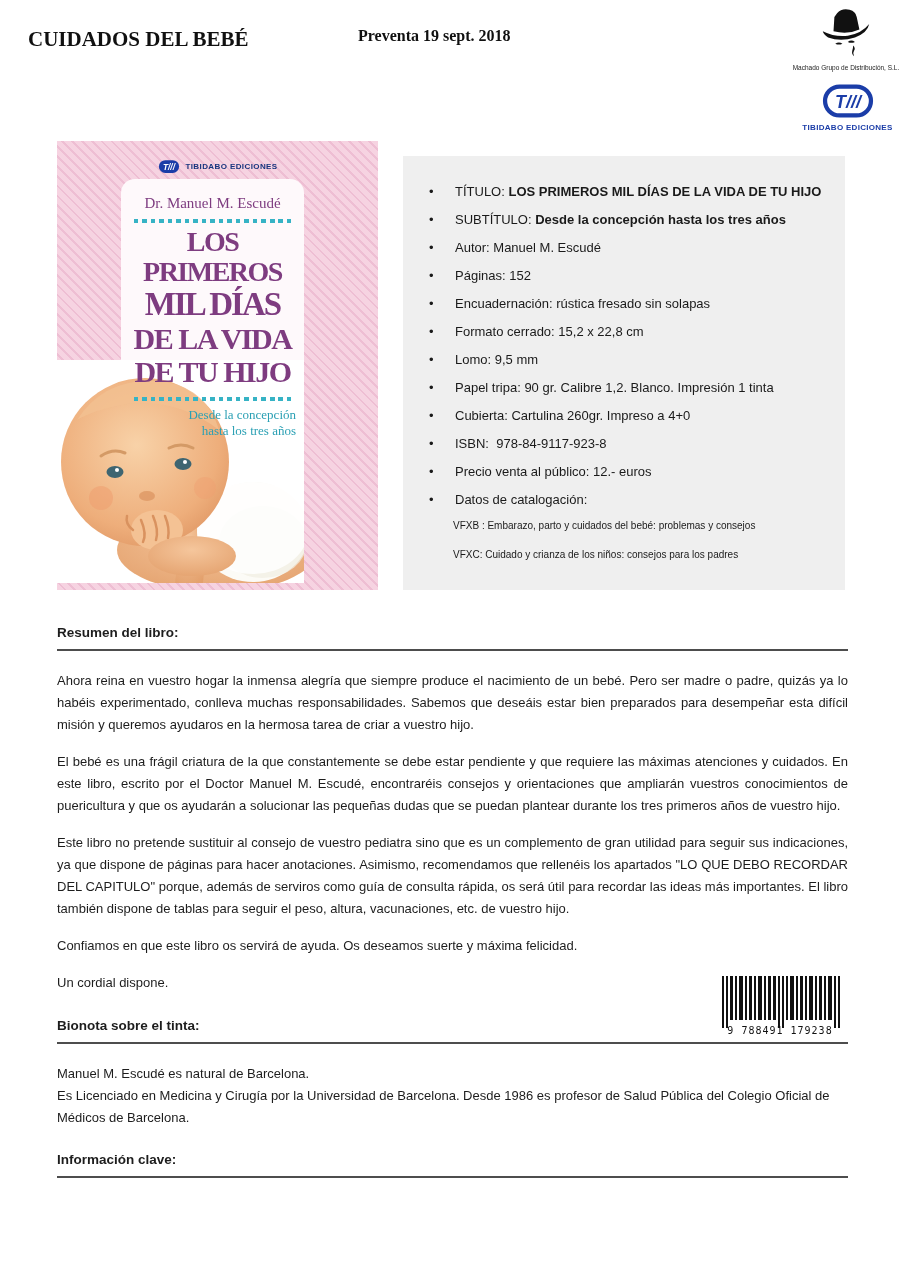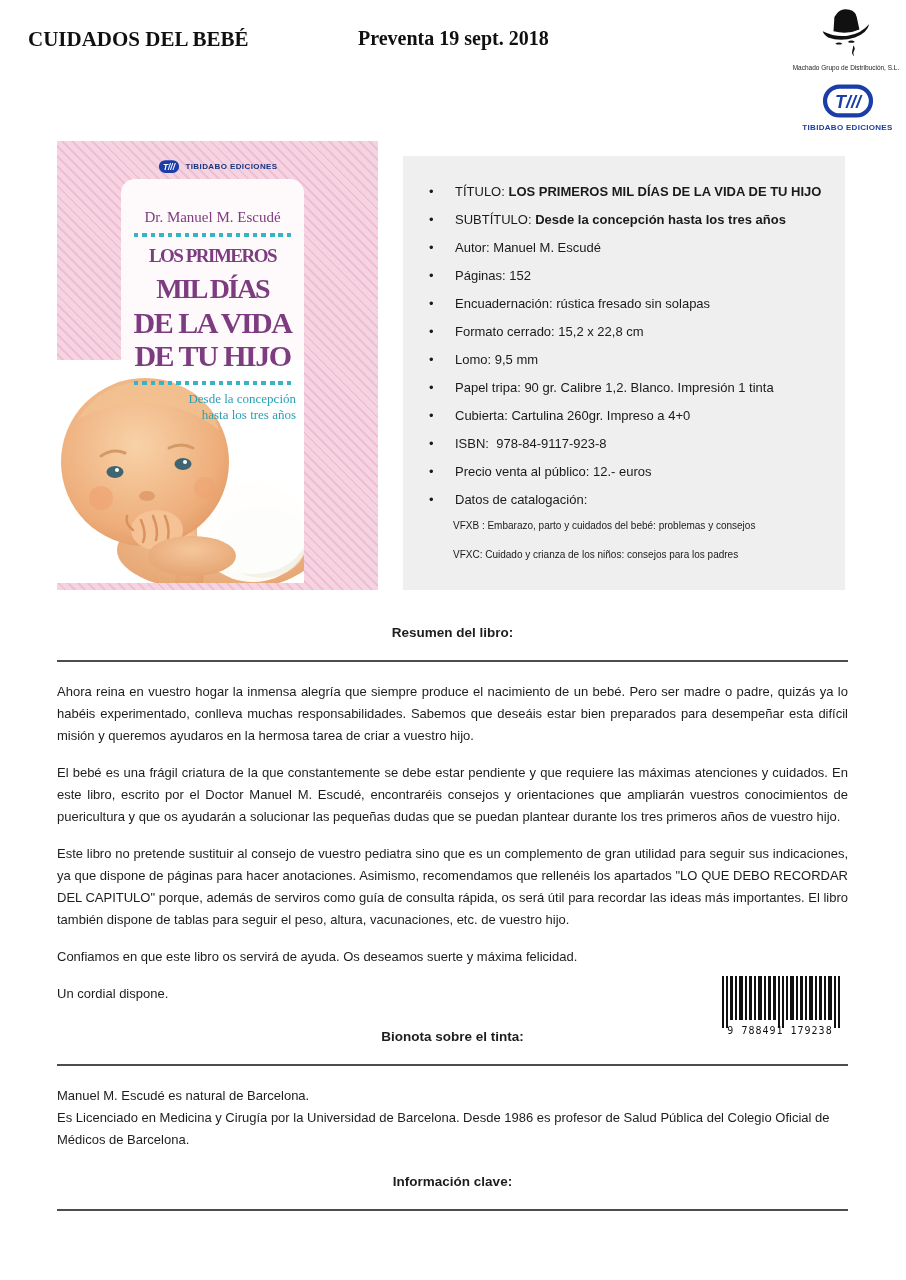--- a/index.html
+++ b/index.html
@@ -3,65 +3,65 @@
 <meta charset="utf-8">
 <style>
   html,body{margin:0;padding:0;background:#ffffff;}
   body{width:906px;height:1280px;position:relative;overflow:hidden;
        font-family:"Liberation Sans",sans-serif;color:#1f1f1f;}
 
   
   .doc-title{position:absolute;left:28px;top:27px;font-family:"Liberation Serif",serif;
              font-weight:bold;font-size:21px;color:#101010;}
   .doc-date{position:absolute;left:358px;top:27px;font-family:"Liberation Serif",serif;
-            font-weight:bold;font-size:20px;color:#101010;}
+            font-weight:bold;font-size:16px;color:#101010;}
   .logo-machado{position:absolute;left:788px;top:8px;width:116px;text-align:center;}
   .logo-machado .machado-text{font-size:6.5px;color:#222;margin-top:2px;white-space:nowrap;}
   .logo-tibidabo{position:absolute;left:800px;top:84px;width:95px;text-align:center;}
   .logo-tibidabo .tib-text{font-size:8px;font-weight:bold;color:#1b3da8;margin-top:1px;
                            letter-spacing:.3px;white-space:nowrap;}
 
   
   .cover{position:absolute;left:57px;top:141px;width:321px;height:449px;overflow:hidden;
          background:repeating-linear-gradient(45deg,#f6d3e1 0 5px,#eebed3 5px 7px);}
   .cover-logo{position:absolute;left:0;top:18px;width:100%;display:flex;align-items:center;
               justify-content:center;gap:4px;z-index:4;}
   .cover-logo .cl-text{font-size:8px;font-weight:bold;color:#17357e;letter-spacing:.4px;}
   .cover-panel{position:absolute;left:64px;top:38px;width:183px;height:404px;background:#fef9fb;
                border-radius:14px;z-index:1;}
   .cover-photo{position:absolute;left:0;top:219px;width:247px;height:223px;background:#ffffff;z-index:2;}
-  .panel-content{position:absolute;left:64px;top:46px;width:183px;z-index:3;text-align:center;
+  .panel-content{position:absolute;left:64px;top:32px;width:183px;z-index:3;text-align:center;
                  font-family:"Liberation Serif",serif;}
   .cover-author{margin-top:22px;font-size:15px;color:#7e3c80;}
   .dots{height:4px;width:86%;margin:7px auto 4px auto;
         background:repeating-linear-gradient(90deg,#36b3c5 0 4.5px,transparent 4.5px 8.5px);}
   .ct{color:#7e3c80;font-weight:bold;letter-spacing:-1.5px;}
-  .ct1{font-size:19px;line-height:30px;margin-top:4px;}
-  .ct2{font-size:28px;line-height:35px;letter-spacing:-2px;}
+  .ct1{font-size:28px;line-height:30px;margin-top:4px;}
+  .ct2{font-size:33px;line-height:35px;letter-spacing:-2px;}
   .ct3{font-size:30px;line-height:33px;}
   .ct4{font-size:30px;line-height:33px;}
   .dots2{margin-top:9px;}
   .cover-sub{margin-top:6px;padding-right:8px;text-align:right;font-size:13px;line-height:16px;
              color:#2ba0b4;}
 
   
   .details{position:absolute;left:403px;top:156px;width:442px;height:434px;background:#efefef;
            box-sizing:border-box;padding-top:28px;font-size:13px;color:#1a1a1a;}
   .d-row{display:flex;line-height:16px;margin-bottom:12px;}
   .d-bullet{width:26px;padding-left:26px;text-align:left;font-size:13px;}
   .d-text{flex:1;padding-right:14px;}
   .lbl{white-space:pre-wrap;}
   .val{white-space:pre-wrap;}
   .vb{font-weight:bold;}
   .cat-line{margin-top:12px;margin-bottom:18px;padding-left:50px;font-size:10px;}
 
   
   .main{position:absolute;left:57px;top:622px;width:791px;font-size:13px;line-height:22px;
         text-align:justify;color:#1d1d1d;}
-  .sec-h{font-size:13.5px;font-weight:bold;text-align:center;padding-bottom:16px;
+  .sec-h{font-size:13.5px;font-weight:bold;text-align:left;padding-bottom:5px;
          border-bottom:2px solid #4d4d4d;margin:0 0 19px 0;}
   .sec-h.later{margin-top:20px;}
   .main p{margin:0 0 15px 0;}
   .main p.salute{margin:6px 0 21px 0;text-align:left;}
   .main p.bio{margin:0;text-align:left;}
   .main p.bio2{margin:0 0 6px 0;}
   .main p.last{margin-bottom:0;}
 
   
   .barcode{position:absolute;left:714px;top:976px;width:132px;background:#fff;z-index:5;}

